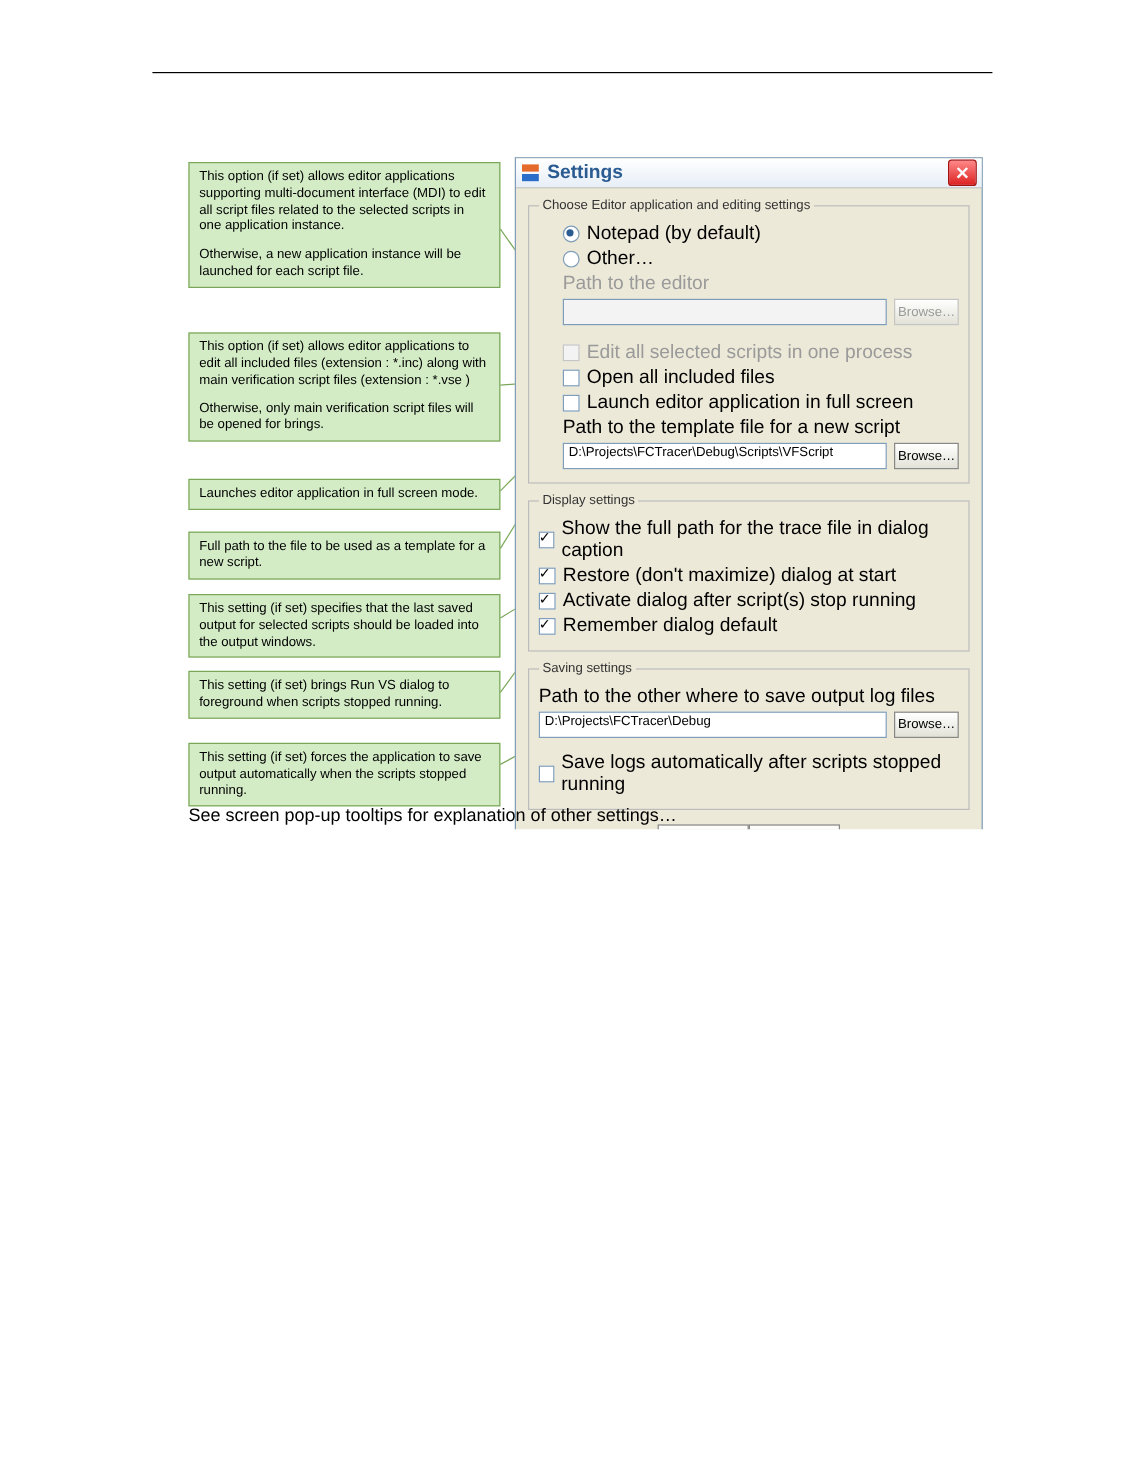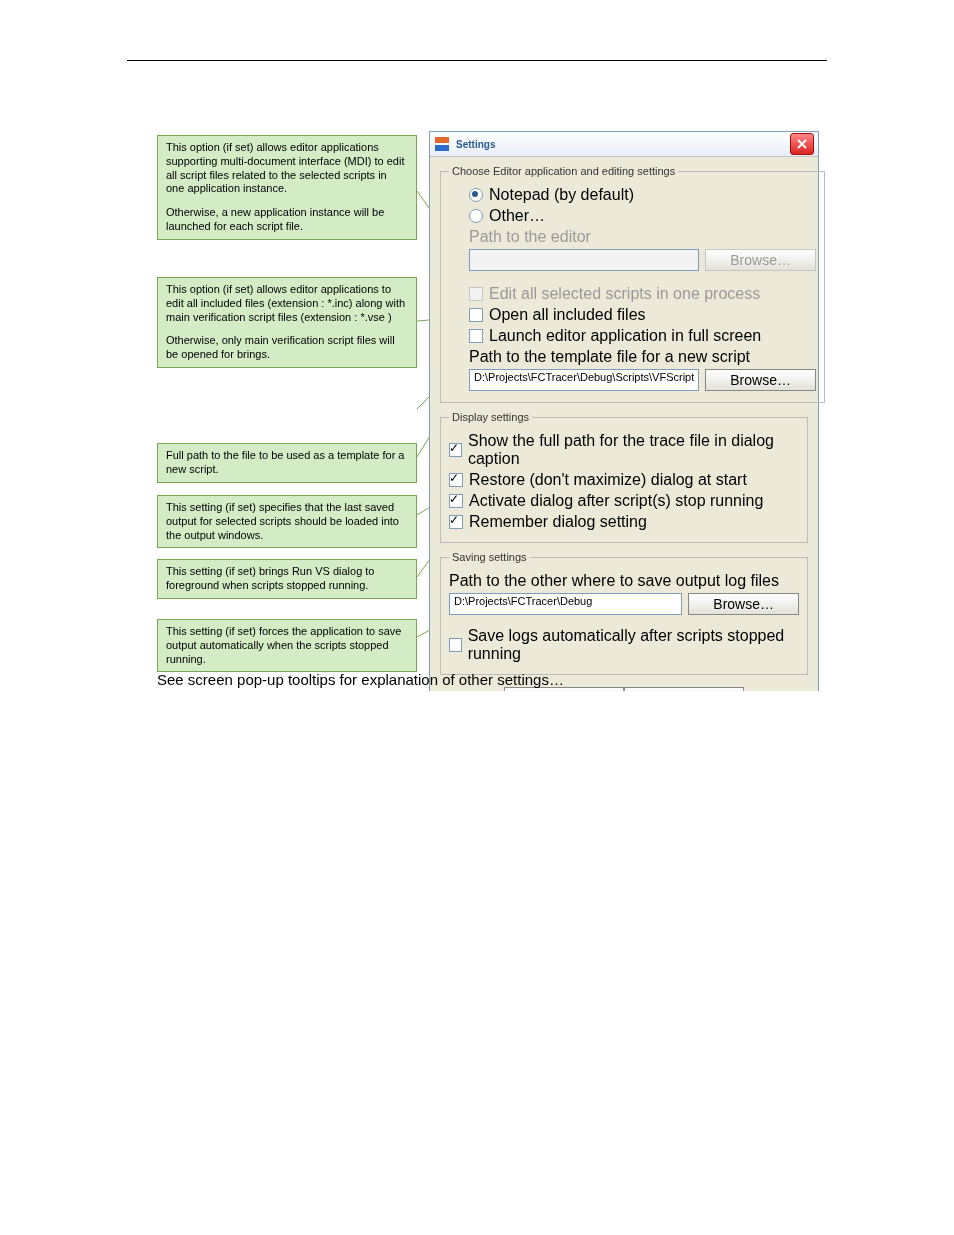--- a/index.html
+++ b/index.html
@@ -65,21 +65,21 @@
     padding: 0 4px;
   }
   .titlebar .icon {
     width: 16px; height: 16px;
     margin-right: 6px;
     display: inline-block;
   }
   .titlebar .title {
     font-weight: bold;
     color: #2a5b91;
-    font-size: 10px;
+    font-size: 16px;
   }
   .titlebar .close {
     margin-left: auto;
     width: 22px; height: 20px;
     background: linear-gradient(#f88, #d22);
     border: 1px solid #a31010;
     border-radius: 3px;
     display: flex; align-items: center; justify-content: center;
   }
   .titlebar .close svg { width: 12px; height: 12px; }
@@ -127,22 +127,22 @@
     padding: 1px 4px;
     font-size: 11px;
     flex: 1 1 auto;
     color: #000;
   }
   .txt.disabled { background: #f3f3f3; color: #9a9a9a; }
   .btn {
     border: 1px solid #888;
     background: linear-gradient(#fff, #e2e2d8);
     height: 20px;
-    padding: 0 24px;
-    font-size: 14px;
+    padding: 0 2px;
+    font-size: 11px;
     display: inline-flex;
     align-items: center;
     justify-content: center;
   }
   .btn.disabled { color: #9a9a9a; border-color: #c5c5c5; }
   .label { font-size: 16px; }
   .indent { margin-left: 20px; }
   .buttons {
     display: flex;
     justify-content: center;
@@ -171,20 +171,23 @@
       <div class="gap"></div>
       <span>Otherwise, a new application instance will be launched for each script file.</span>
     </div>
 
     <div class="callout" style="top:146px;">
       <span>This option (if set) allows editor applications to edit all included files (extension : *.inc) along with main verification script files (extension :  *.vse )</span>
       <div class="gap"></div>
       <span>Otherwise, only main verification script files will be opened for brings.</span>
     </div>
 
+    <div class="callout" style="top:268px;">
+      <span>Launches editor application in full screen mode.</span>
+    </div>
 
     <div class="callout" style="top:312px;">
       <span>Full path to the file to be used as a template for a new script.</span>
     </div>
 
     <div class="callout" style="top:428px;">
       <span>This setting (if set) brings Run VS dialog to foreground when scripts stopped running.</span>
     </div>
 
     <div class="callout" style="top:364px;">
@@ -277,21 +280,21 @@
           <div class="row">
             <span class="chk sel"></span>
             <span class="label">Restore (don't maximize) dialog at start</span>
           </div>
           <div class="row">
             <span class="chk sel"></span>
             <span class="label">Activate dialog after script(s) stop running</span>
           </div>
           <div class="row">
             <span class="chk sel"></span>
-            <span class="label">Remember dialog setting</span>
+            <span class="label">Remember dialog default</span>
           </div>
         </fieldset>
 
         <fieldset>
           <legend>Saving settings</legend>
           <div class="row">
             <span class="label">Path to the other where to save output log files</span>
           </div>
           <div class="row">
             <div class="txt">D:\Projects\FCTracer\Debug</div>

